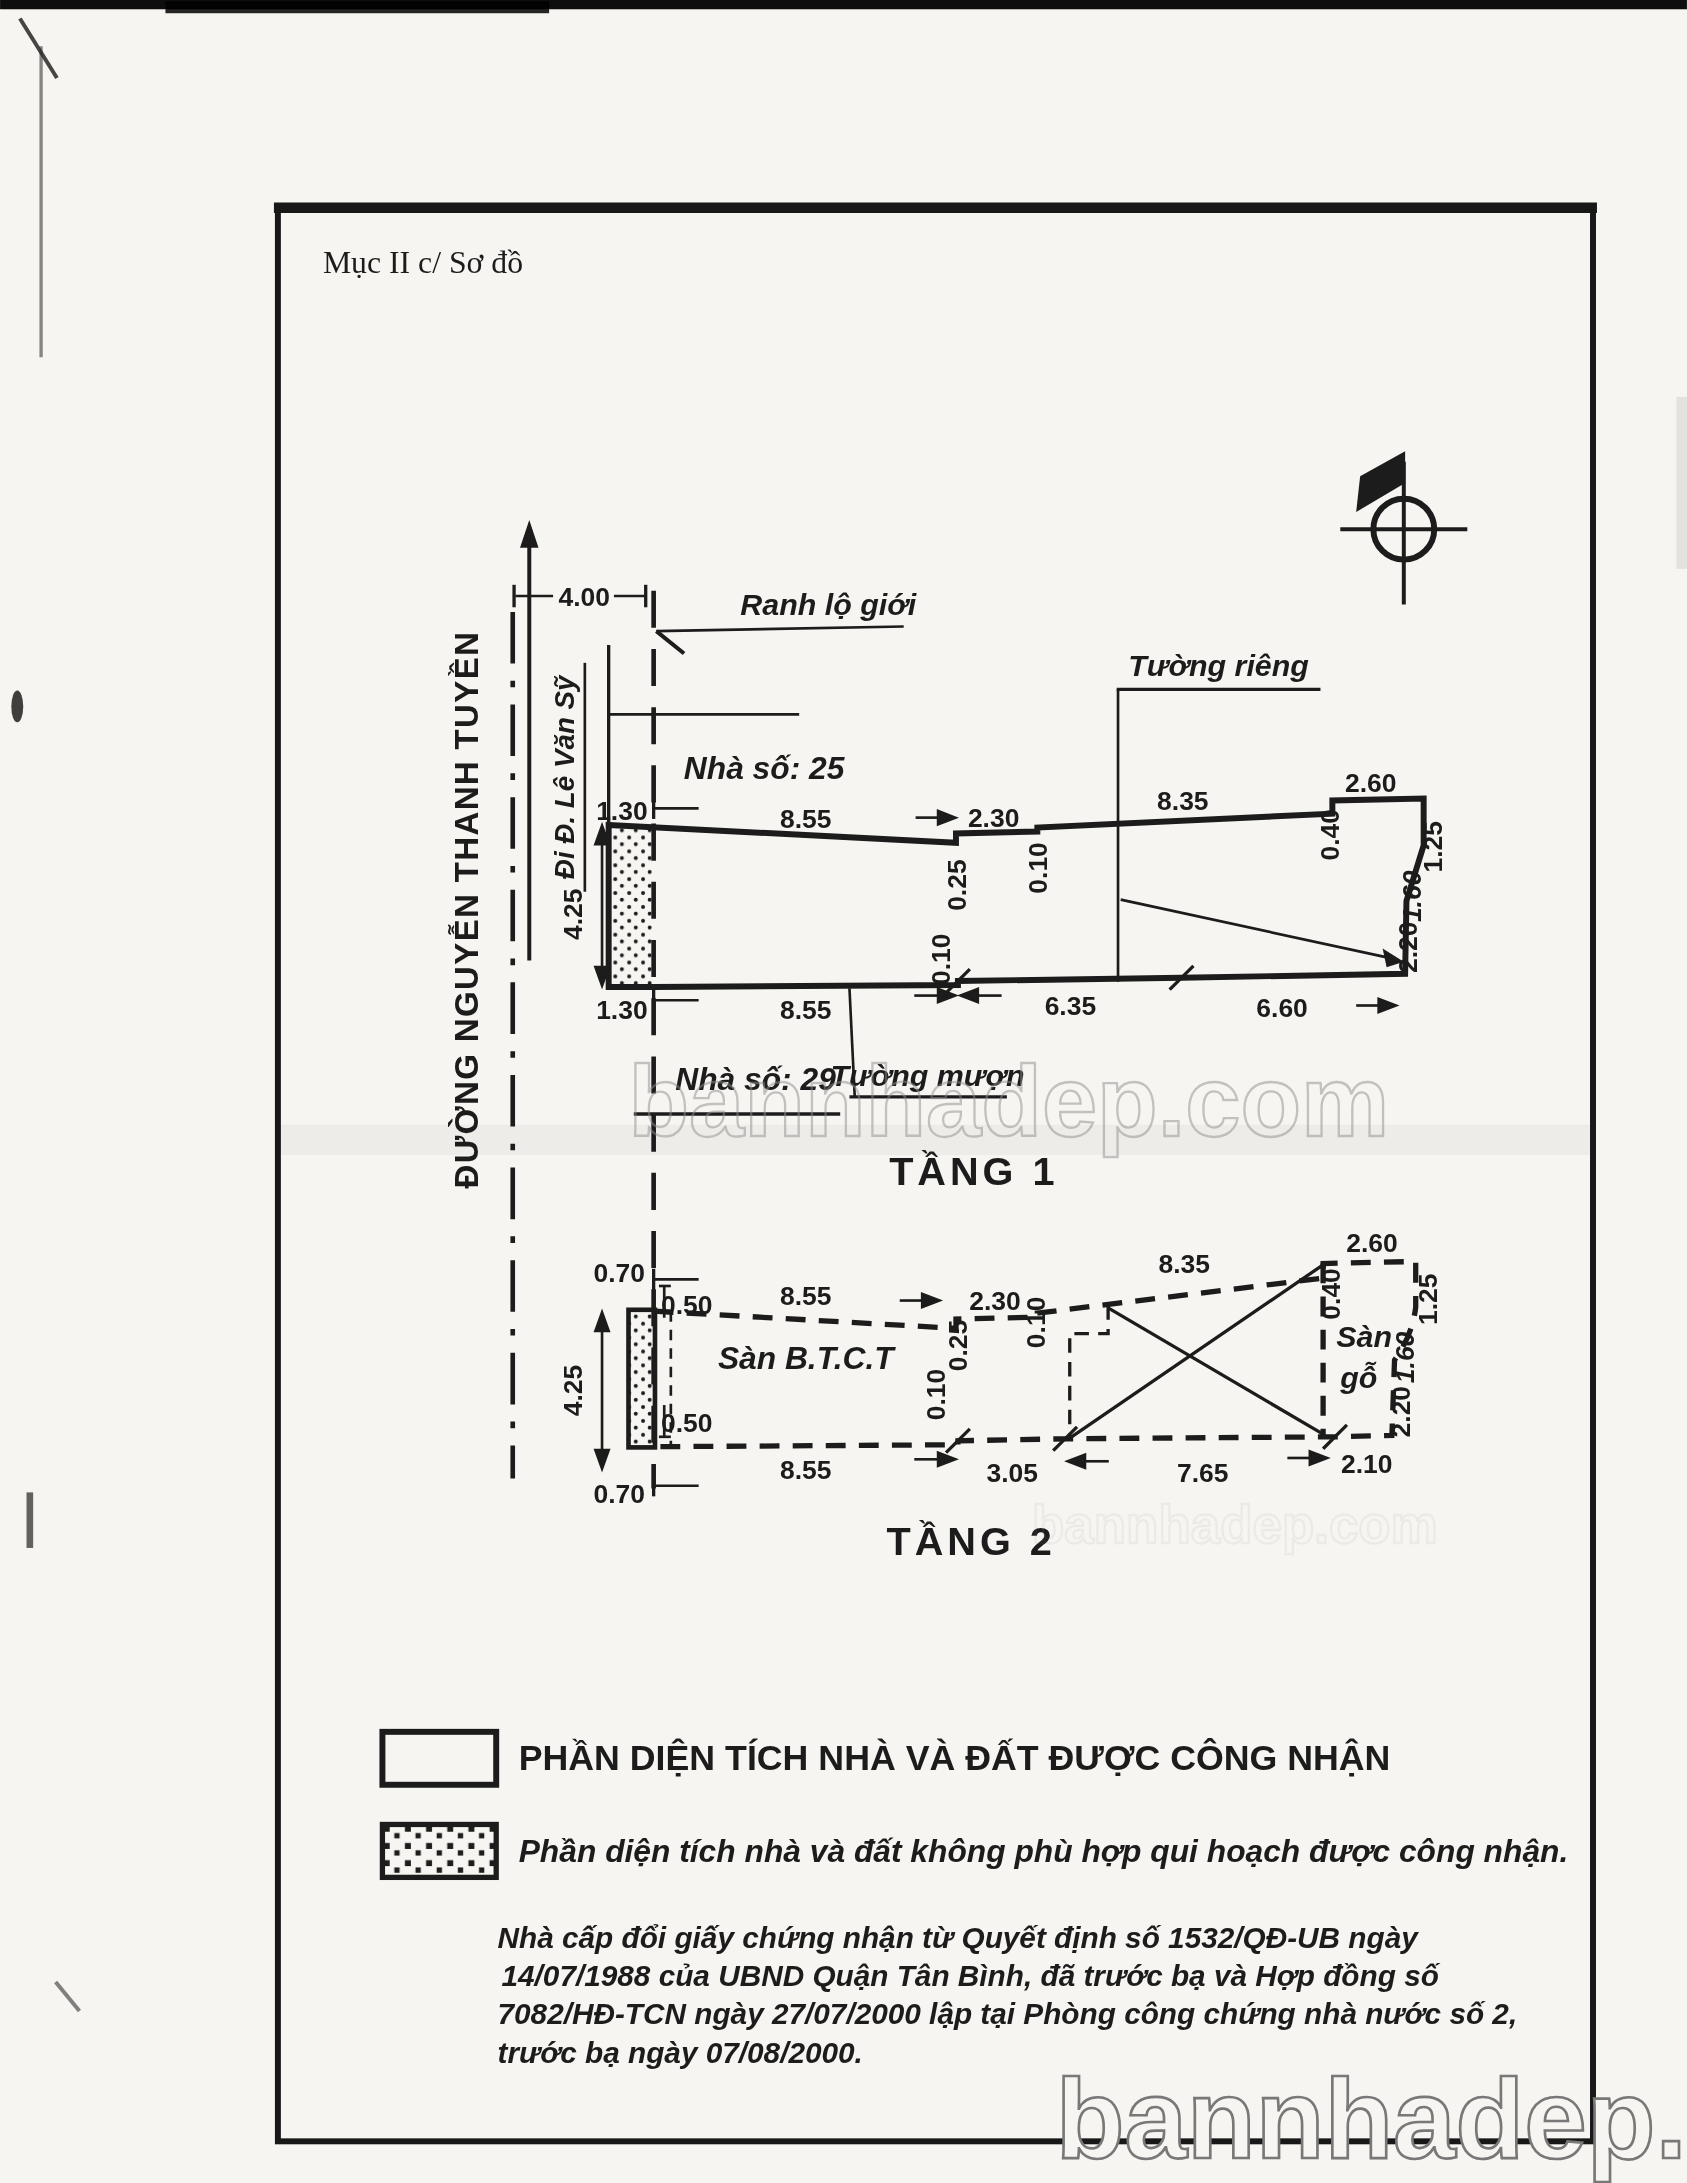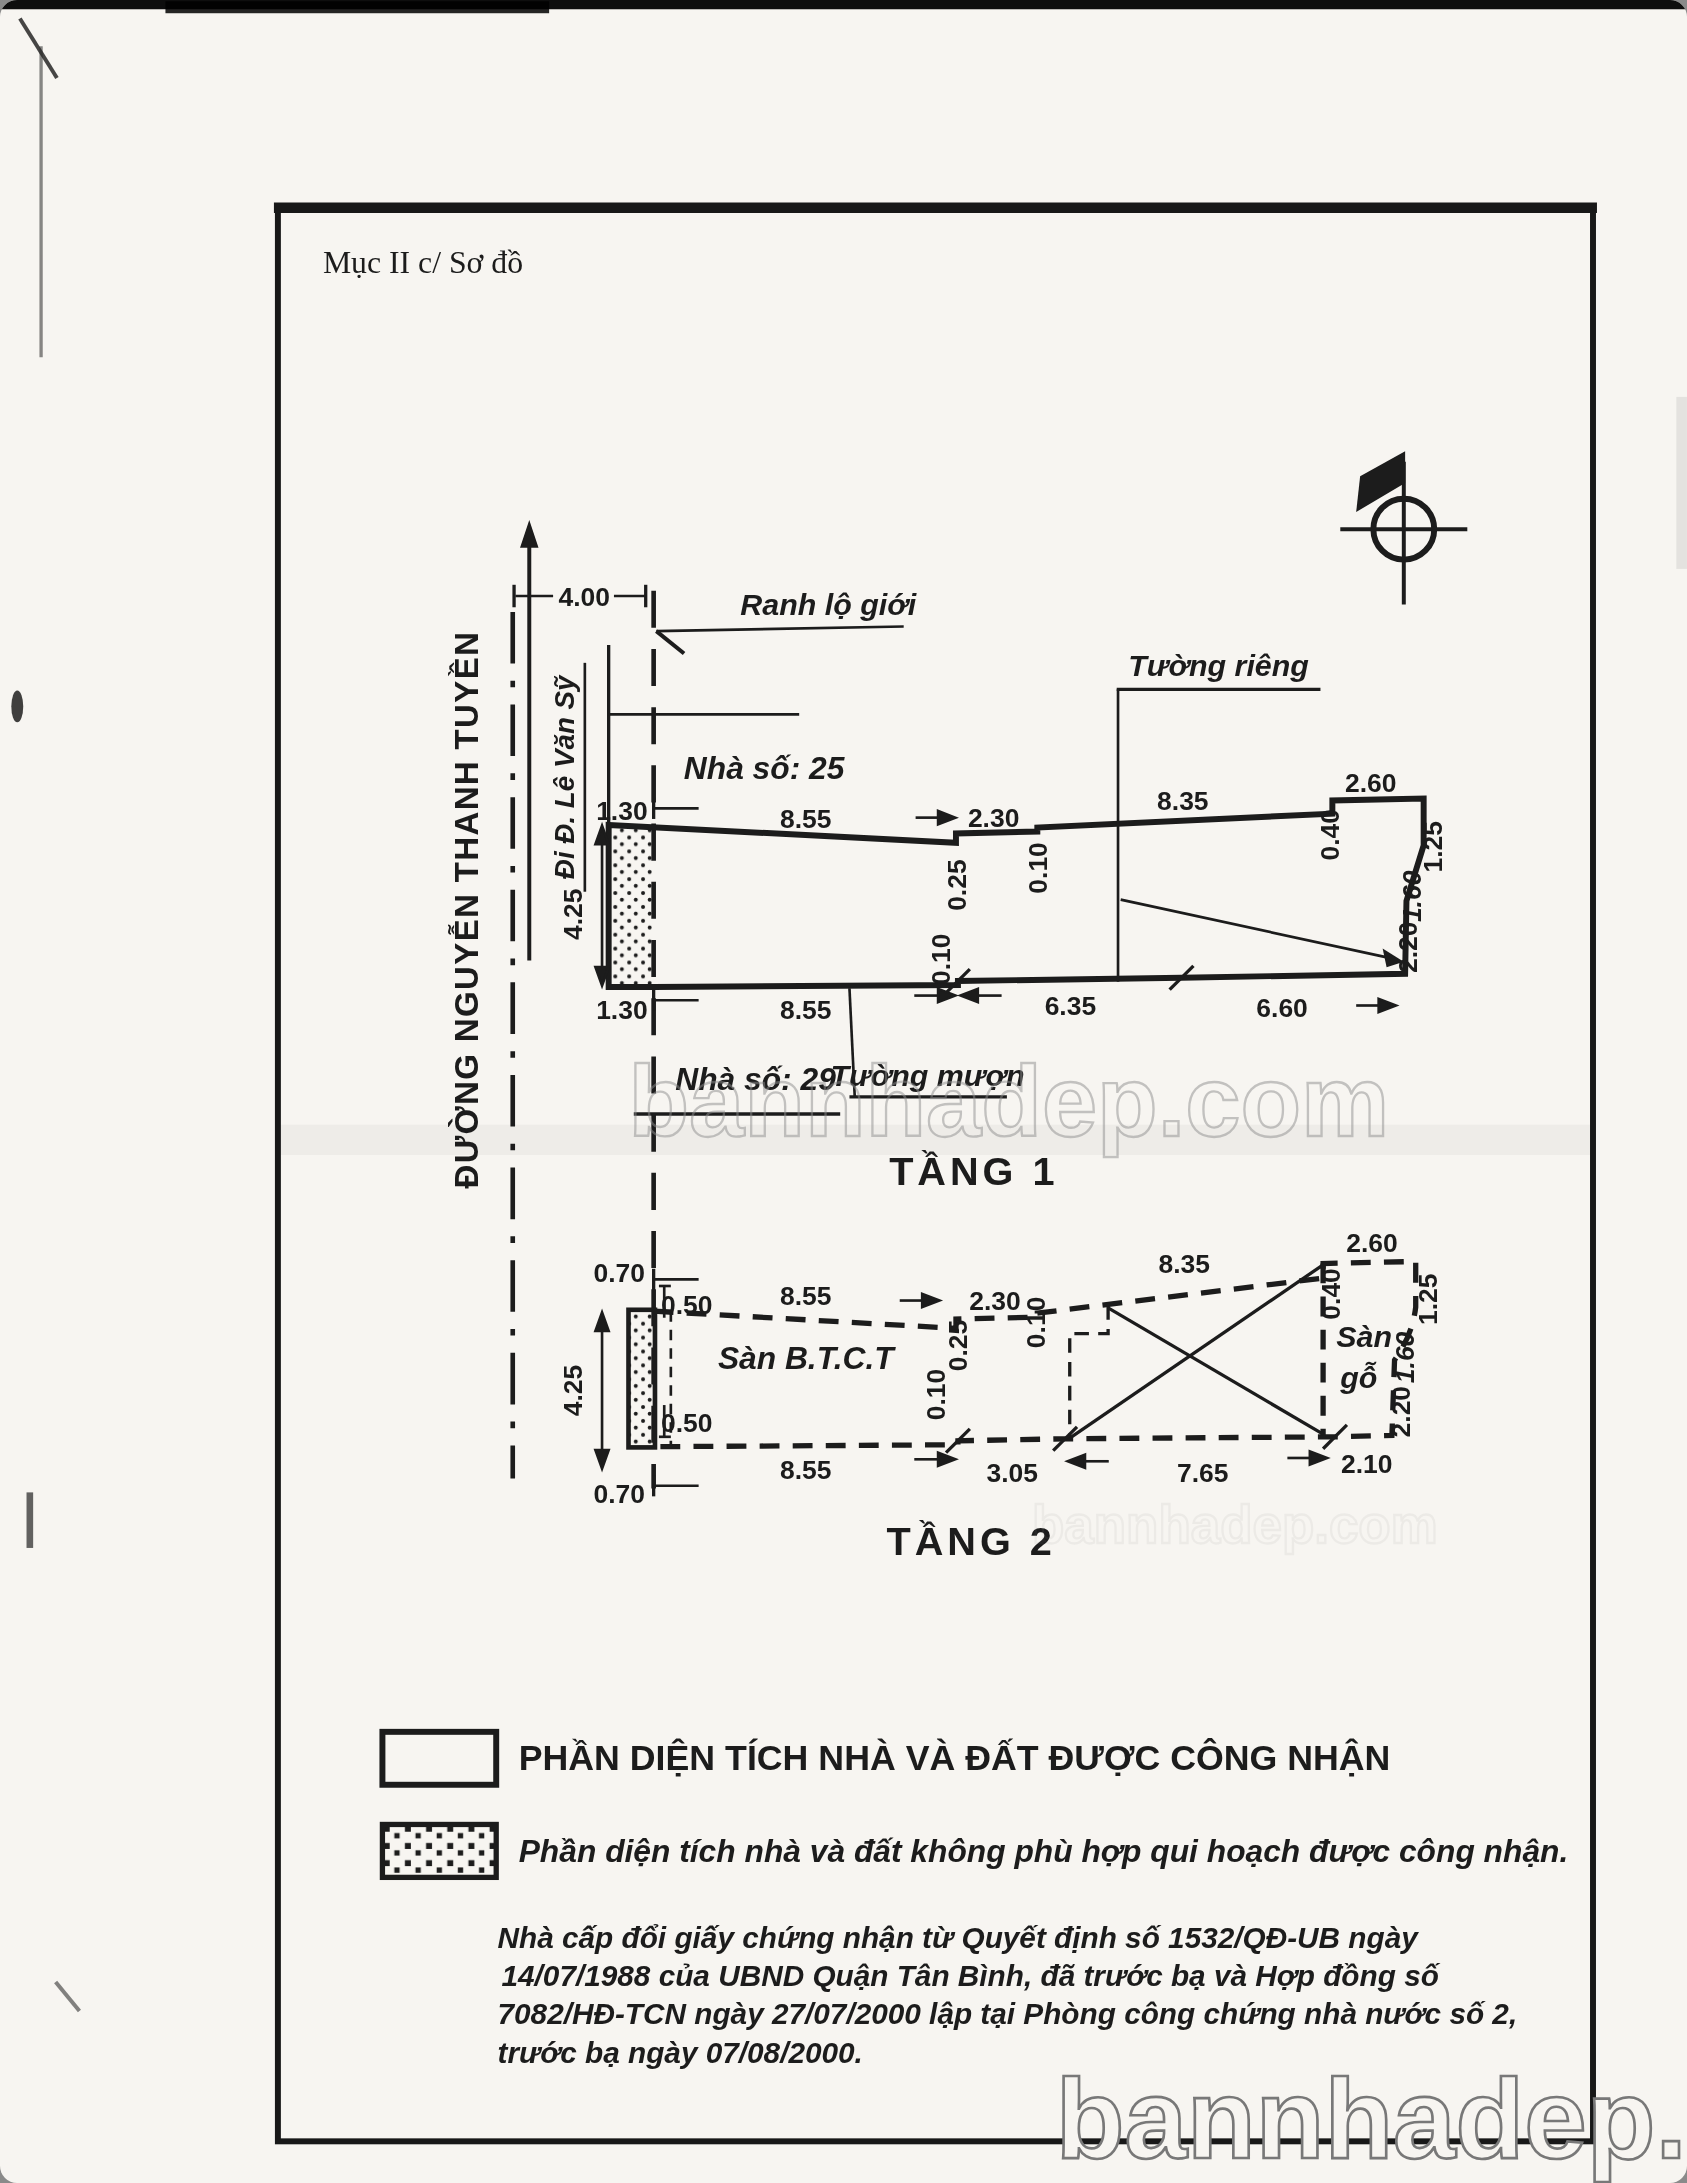--- a/index.html
+++ b/index.html
@@ -1,17 +1,17 @@
 <!DOCTYPE html>
 <html style="font-size:10.6px"><head>
 <meta charset="utf-8">
 <style>
   html,body{margin:0;padding:0;background:#8a8a8a;}
   .page{position:relative;width:1687px;height:2183px;background:#f7f5f1;overflow:hidden;
-        font-family:"Liberation Sans","DejaVu Sans",sans-serif;border-radius:17px;}
+        font-family:"Liberation Sans","DejaVu Sans",sans-serif;}
   svg{position:absolute;left:0;top:0;}
   svg text{fill:#1c1c1c;}
   .dim{font-size:40px;font-weight:bold;}
   .dim-i{font-size:40px;font-weight:bold;font-style:italic;}
   .title{font-size:60px;font-weight:bold;letter-spacing:6px;}
   .house{font-size:48px;font-weight:bold;font-style:italic;}
   .wall{font-size:46px;font-weight:bold;font-style:italic;}
   .room{font-size:48px;font-weight:bold;font-style:italic;}
   .street{font-size:50px;font-weight:bold;letter-spacing:2px;}
   .dir{font-size:42px;font-weight:bold;font-style:italic;}

